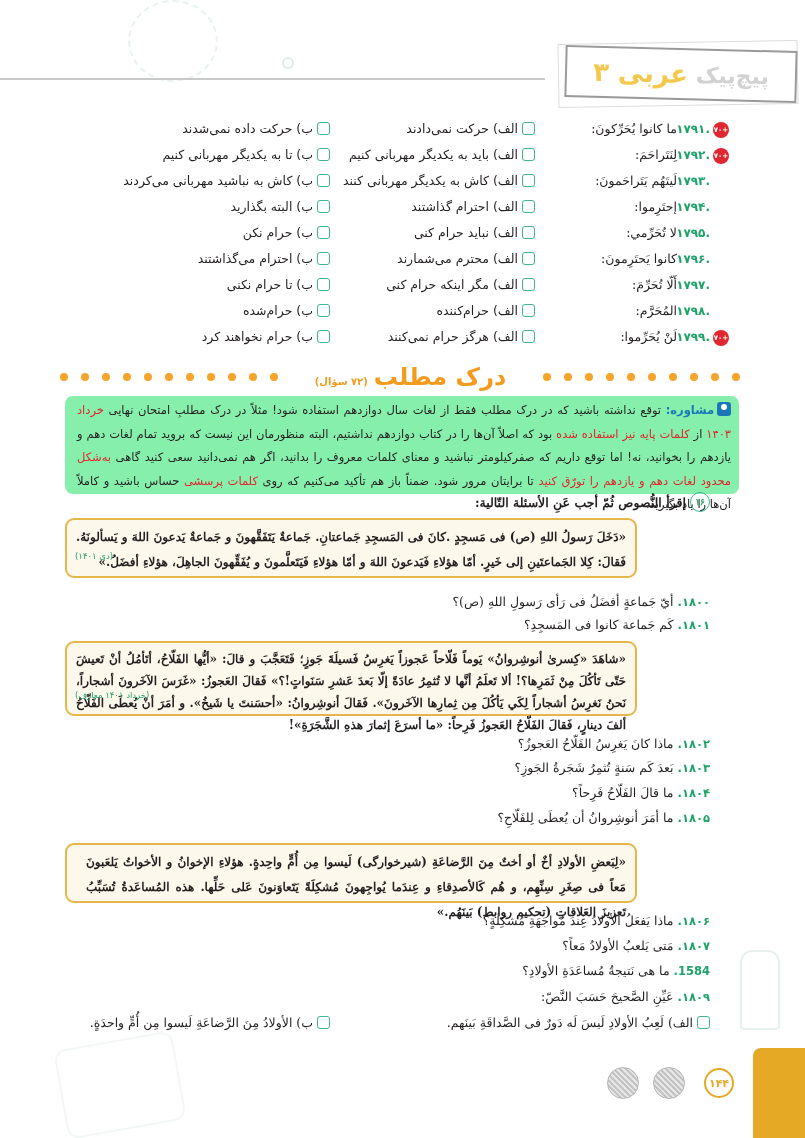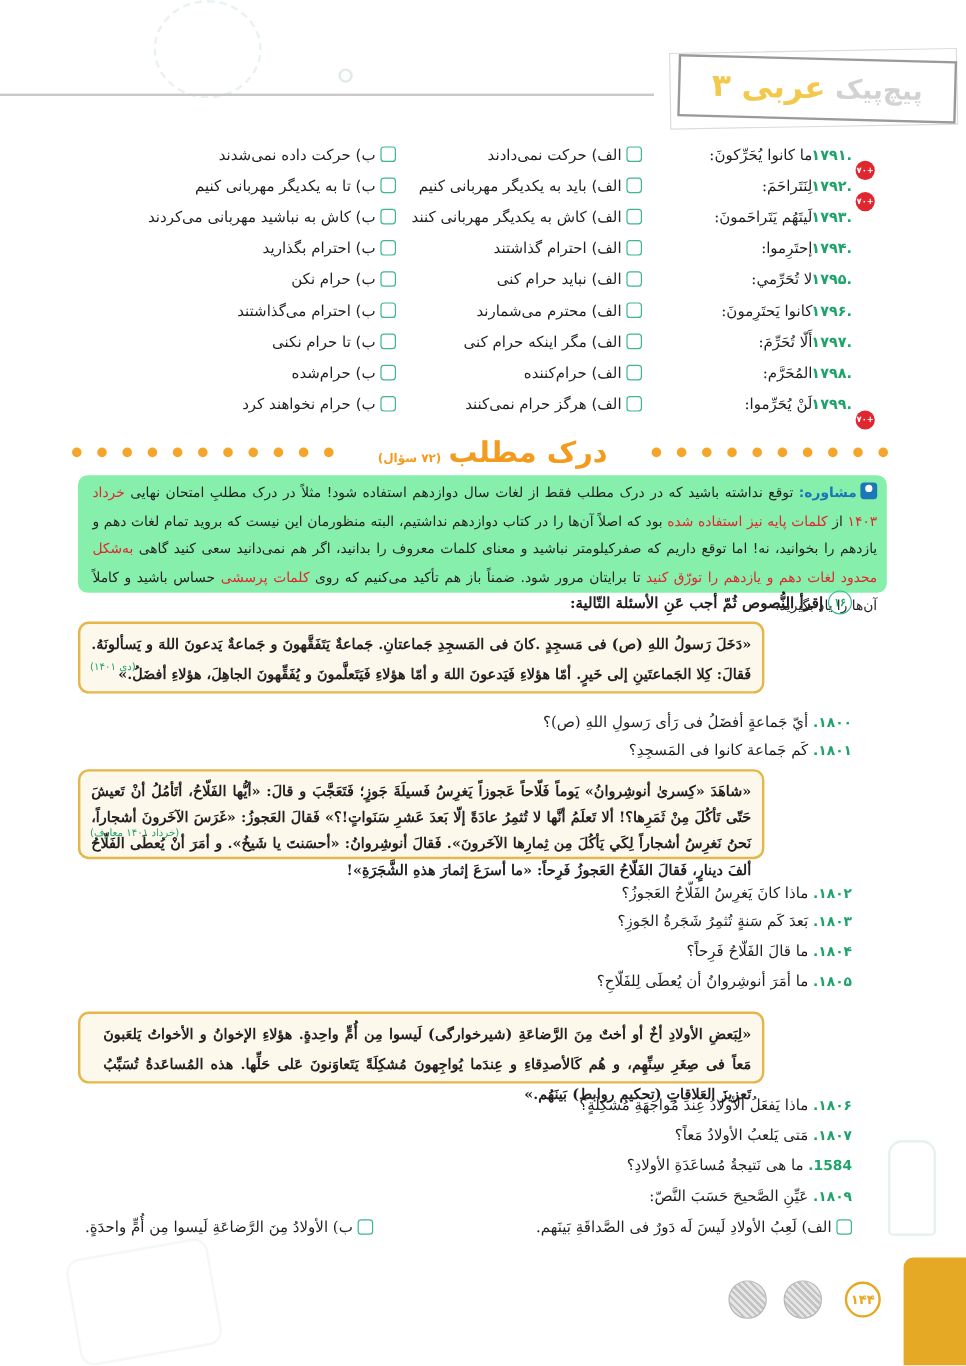--- a/index.html
+++ b/index.html
@@ -13,21 +13,21 @@
   .brand-box { position: absolute; left: 565px; top: 48px; width: 232px; height: 52px; border: 2px solid #9a9a9a; transform: rotate(1.5deg); background: #fff; display: flex; align-items: center; justify-content: center; gap: 8px; direction: rtl; }
   .brand-box .b1 { font-family: "DejaVu Sans", sans-serif; font-weight: bold; font-size: 22px; color: #d2d2d2; letter-spacing: 1px; }
   .brand-box .b2 { font-family: "DejaVu Sans", sans-serif; font-weight: bold; font-size: 26px; color: #f2c94c; }
   .brand-shadow { position: absolute; left: 558px; top: 42px; width: 240px; height: 64px; border: 1px solid #dcdcdc; transform: rotate(-1deg); }
 
   
   .vocab { position: absolute; left: 0; top: 118px; width: 805px; }
   .vrow { position: relative; height: 26px; }
   .vnum { position: absolute; right: 95px; top: 4px; font-size: 12px; color: #1fa36b; font-weight: bold; direction: ltr; }
   .vword { position: absolute; right: 128px; top: 3px; font-family: "DejaVu Serif", serif; font-size: 12.5px; color: #231f20; white-space: nowrap; }
-  .badge { position: absolute; right: 76px; top: 4px; width: 16px; height: 16px; border-radius: 50%; background: #e0262e; color: #fff; font-size: 7px; font-weight: bold; display: flex; align-items: center; justify-content: center; margin-top: 12px; }
+  .badge { position: absolute; right: 76px; top: 4px; width: 16px; height: 16px; border-radius: 50%; background: #e0262e; color: #fff; font-size: 7px; font-weight: bold; display: flex; align-items: center; justify-content: center; }
   .opt { position: absolute; top: 3px; display: flex; align-items: center; gap: 4px; font-size: 12.5px; white-space: nowrap; }
   .opt-a { right: 270px; }
   .opt-b { right: 475px; }
   .chk { width: 13px; height: 13px; border: 1.6px solid #3eb594; border-radius: 3px; background: #fff; flex: 0 0 auto; }
 
   
   .section-title { position: absolute; left: 60px; top: 362px; width: 680px; height: 30px; display: flex; align-items: center; justify-content: space-between; direction: rtl; }
   .dots { display: flex; gap: 13px; }
   .dot { width: 8px; height: 8px; border-radius: 50%; background: #f5a52a; }
   .title-wrap { display: flex; align-items: baseline; gap: 6px; }
@@ -53,21 +53,21 @@
   .src { position: absolute; left: 8px; font-family: "DejaVu Sans", sans-serif; font-size: 8.5px; color: #1fa36b; font-weight: normal; }
   .p1 .src { bottom: 7px; }
   .p2 .src { bottom: 8px; }
 
   
   .q { position: absolute; right: 95px; font-family: "DejaVu Serif", serif; font-size: 12.5px; white-space: nowrap; direction: rtl; }
   .q .qn { color: #1fa36b; font-family: "DejaVu Sans", sans-serif; font-size: 11.5px; font-weight: bold; margin-left: 4px; }
 
   .ans-row { position: absolute; top: 1015px; font-family: "DejaVu Serif", serif; font-size: 12.5px; display: flex; align-items: center; gap: 4px; white-space: nowrap; direction: rtl; }
   .ans-a { right: 95px; }
-  .ans-b { right: 494px; }
+  .ans-b { right: 475px; }
 
   
   .footer-tab { position: absolute; right: 0; top: 1048px; width: 52px; height: 90px; background: #e6a925; border-radius: 8px 0 0 0; }
   .page-num { position: absolute; left: 704px; top: 1068px; width: 30px; height: 30px; border-radius: 50%; border: 2px solid #e6a925; color: #e6a925; font-size: 11px; font-weight: bold; display: flex; align-items: center; justify-content: center; }
   .hatch { position: absolute; top: 1067px; width: 32px; height: 32px; border-radius: 50%; border: 1.5px solid #b5b5b5; background: repeating-linear-gradient(45deg, #c4c4c4 0 2px, #e6e6e6 2px 4px); }
   .h1 { left: 607px; }
   .h2 { left: 653px; }
   .lantern { position: absolute; left: 740px; top: 950px; width: 40px; height: 80px; border: 2px solid #e7f1ee; border-radius: 12px 12px 4px 4px; }
   .deco-bottom { position: absolute; left: 60px; top: 1040px; width: 120px; height: 90px; border: 2px solid #f0f4f3; border-radius: 12px; transform: rotate(-10deg); opacity: .7; }
 </style>
@@ -124,21 +124,21 @@
   </div>
   <div class="vrow">
     <span class="vnum">۱۷۹۴.</span>
     <span class="vword">إحتَرِموا:</span>
     <label class="opt opt-a">
         <span class="chk"></span>
         <span>الف) احترام گذاشتند</span>
       </label>
     <label class="opt opt-b">
         <span class="chk"></span>
-        <span>ب) احترام بگذارید</span>
+        <span>ب) البته بگذارید</span>
       </label>
   </div>
   <div class="vrow">
     <span class="vnum">۱۷۹۵.</span>
     <span class="vword">لا تُحَرِّمي:</span>
     <label class="opt opt-a">
         <span class="chk"></span>
         <span>الف) نباید حرام کنی</span>
       </label>
     <label class="opt opt-b">

